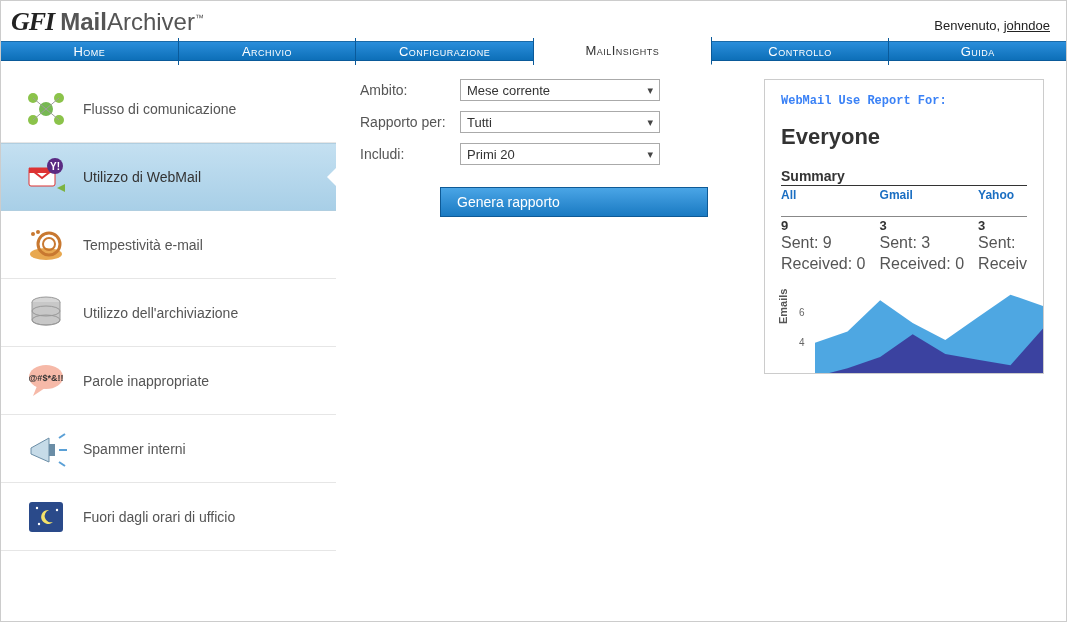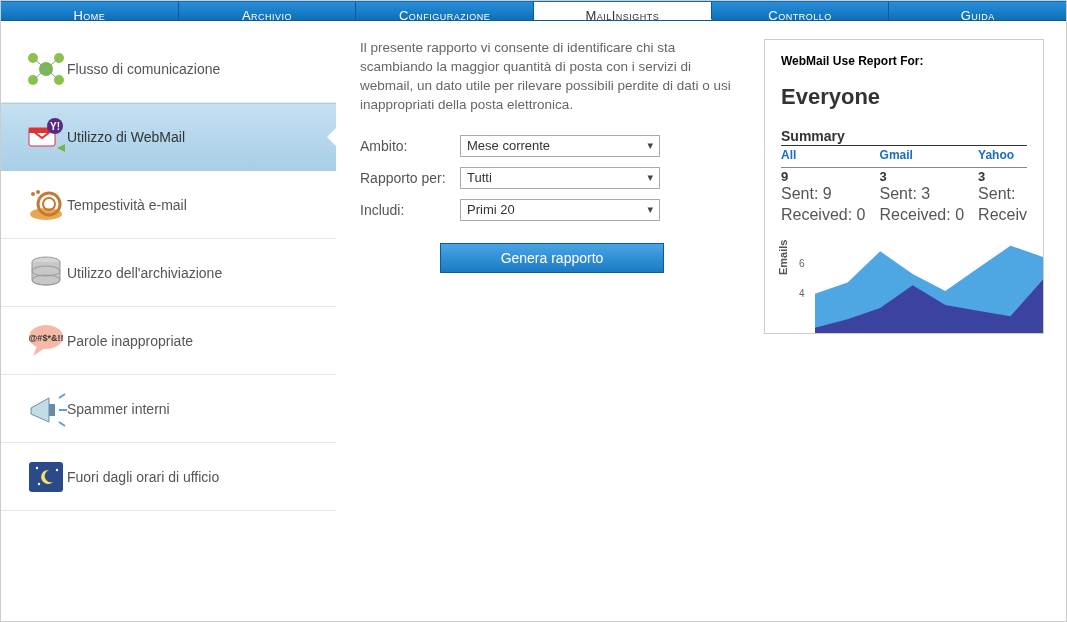--- a/index.html
+++ b/index.html
@@ -7,61 +7,71 @@
   .frame { border: 1px solid #ccc; width: 1067px; height: 622px; overflow: hidden; position: relative; }
 
   .header { display: flex; justify-content: space-between; align-items: flex-end; padding: 6px 16px 4px 10px; }
   .logo { display: flex; align-items: baseline; }
   .logo-gfi { font-family: Georgia, "Times New Roman", serif; font-weight: bold; font-style: italic; font-size: 26px; color: #222; letter-spacing: -1px; }
   .logo-mail { font-family: Arial, sans-serif; font-weight: bold; font-size: 24px; color: #555; margin-left: 6px; }
   .logo-archiver { font-family: Arial, sans-serif; font-size: 24px; color: #555; }
   .welcome { font-size: 13px; color: #222; padding-bottom: 4px; }
   .welcome a { color: #222; text-decoration: underline; }
 
-  .navbar { display: flex; background: linear-gradient(#2a8edb, #0d6fb8); height: 20px; border-top: 1px solid #1a6aa8; border-bottom: 1px solid #0a5a9a; }
+  .navbar { display: flex; background: linear-gradient(#2a8edb, #0d6fb8); height: 20px; border-top: 1px solid #1a6aa8; border-bottom: 1px solid #0a5a9a; align-items: center; }
   .nav-item { flex: 1 1 0; text-align: center; color: #fff; font-variant: small-caps; font-size: 13px; line-height: 27px; border-right: 1px solid #0a5a9a; cursor: pointer; font-weight: 500; letter-spacing: 0.5px; }
   .nav-item:last-child { border-right: none; }
   .nav-item.active { background: #fff; color: #333; border-bottom: 1px solid #fff; }
 
   .body { display: flex; height: calc(100% - 70px); }
 
   .sidebar { width: 335px; padding-top: 14px; }
-  .side-item { display: flex; align-items: center; padding: 10px 14px 10px 24px; border-bottom: 1px solid #e6e6e6; cursor: pointer; color: #555; font-size: 14px; height: 68px; position: relative; }
+  .side-item { display: flex; align-items: center; gap: 16px; padding: 10px 14px 10px 24px; border-bottom: 1px solid #e6e6e6; cursor: pointer; color: #555; font-size: 14px; height: 68px; position: relative; }
   .side-item.active { background: linear-gradient(#c4e0f1, #a8cfe7); border-top: 1px solid #b0cee0; border-bottom: 1px solid #b0cee0; color: #333; }
   .side-item.active::after { content: ""; position: absolute; right: -1px; top: 50%; transform: translateY(-50%); border-top: 10px solid transparent; border-bottom: 10px solid transparent; border-right: 10px solid #fff; }
   .side-icon { width: 42px; height: 42px; flex-shrink: 0; display: flex; align-items: center; justify-content: center; }
 
   .main { flex: 1; padding: 18px 22px 0 24px; display: flex; gap: 20px; }
   .form-col { flex: 1; }
   .desc { color: #666; font-size: 13.5px; line-height: 1.4; margin-bottom: 20px; max-width: 400px; }
   .form-row { display: flex; align-items: center; margin-bottom: 10px; }
   .form-label { width: 100px; color: #555; font-size: 14px; }
   .select { width: 200px; height: 22px; border: 1px solid #aaa; background: #fff; position: relative; display: flex; align-items: center; padding: 0 6px; font-size: 13px; color: #333; cursor: pointer; }
   .select::after { content: "▾"; position: absolute; right: 6px; color: #444; font-size: 11px; }
-  .gen-btn { display: block; width: 224px; margin: 22px 0 0 80px; height: 30px; background: linear-gradient(#4aa5e6, #1a7ac2); color: #fff; border: 1px solid #0e5a96; cursor: pointer; font-size: 14px; text-align: center; line-height: 28px; }
+  .gen-btn { display: block; width: 268px; margin: 22px 0 0 80px; height: 30px; background: linear-gradient(#4aa5e6, #1a7ac2); color: #fff; border: 1px solid #0e5a96; cursor: pointer; font-size: 14px; text-align: left; line-height: 28px; padding-left: 16px; }
 
   .preview-panel { width: 280px; border: 1px solid #ccc; padding: 14px 16px 10px 16px; height: 295px; overflow: hidden; position: relative; }
-  .preview-title-small { color: #000000; font-size: 12px; font-weight: 600; }
+  .preview-title-small { color: #3b82f6; font-size: 12px; font-weight: 600; font-family: Liberation Mono, monospace; }
   .preview-title-big { font-size: 22px; font-weight: bold; margin-top: 16px; }
   .summary-h { font-weight: bold; margin-top: 18px; font-size: 14px; border-bottom: 1px solid #333; padding-bottom: 1px; }
   .summary-row { display: flex; gap: 0; margin-top: 2px; }
   .summary-col { width: 120px; font-size: 12px; }
-  .summary-col .name { color: #1a6ec2; font-weight: bold; border-bottom: 1px solid #888; padding-bottom: 5px; margin-bottom: 1px; }
+  .summary-col .name { color: #1a6ec2; font-weight: bold; border-bottom: 1px solid #888; padding-bottom: 14px; margin-bottom: 1px; }
   .summary-col .big { font-weight: bold; font-size: 13px; }
   .summary-col .small { color: #555; font-size: 16px; line-height: 1.3; }
   .chart-box { margin-top: 14px; height: 100px; position: relative; }
   .ylabel { position: absolute; left: -4px; top: 50%; transform: rotate(-90deg) translateX(15px); transform-origin: left top; font-size: 11px; color: #555; font-weight: bold; }
   .tick { position: absolute; left: 18px; font-size: 10px; color: #666; }
   .chart-area { position: absolute; left: 34px; right: -16px; top: 0; bottom: 0; border-bottom: 1px solid #ccc; overflow: hidden; }
 </style>
 </head>
 <body>
 
 <div class="frame">
 
+  <div class="header">
+    <div class="logo">
+      <span class="logo-gfi">GFI</span>
+      <span class="logo-mail">Mail</span>
+        <span class="logo-archiver">Archiver<sup style="font-size:9px;">™</sup></span>
+    </div>
+    <div class="welcome">
+      <span>Benvenuto, </span><a href="#">johndoe</a>
+    </div>
+  </div>
 
   <div class="navbar">
     <div class="nav-item">Home</div>
     <div class="nav-item">Archivio</div>
     <div class="nav-item">Configurazione</div>
     <div class="nav-item active">MailInsights</div>
     <div class="nav-item">Controllo</div>
     <div class="nav-item">Guida</div>
   </div>
 
@@ -151,21 +161,20 @@
               <circle cx="32" cy="14" r="1.2" fill="#fff"></circle>
               <circle cx="14" cy="28" r="1.2" fill="#fff"></circle>
             </svg>
         </span>
         <span>Fuori dagli orari di ufficio</span>
       </div>
     </div>
 
     <div class="main">
       <div class="form-col">
-        <p class="desc">Il presente rapporto vi consente di identificare chi sta scambiando la maggior quantità di posta con i servizi di webmail, un dato utile per rilevare possibili perdite di dati o usi inappropriati della posta elettronica.</p>
         <div class="form-row">
           <span class="form-label">Ambito:</span>
           <div class="select">
               <span>Mese corrente</span>
             </div>
         </div>
         <div class="form-row">
           <span class="form-label">Rapporto per:</span>
           <div class="select">
               <span>Tutti</span>

